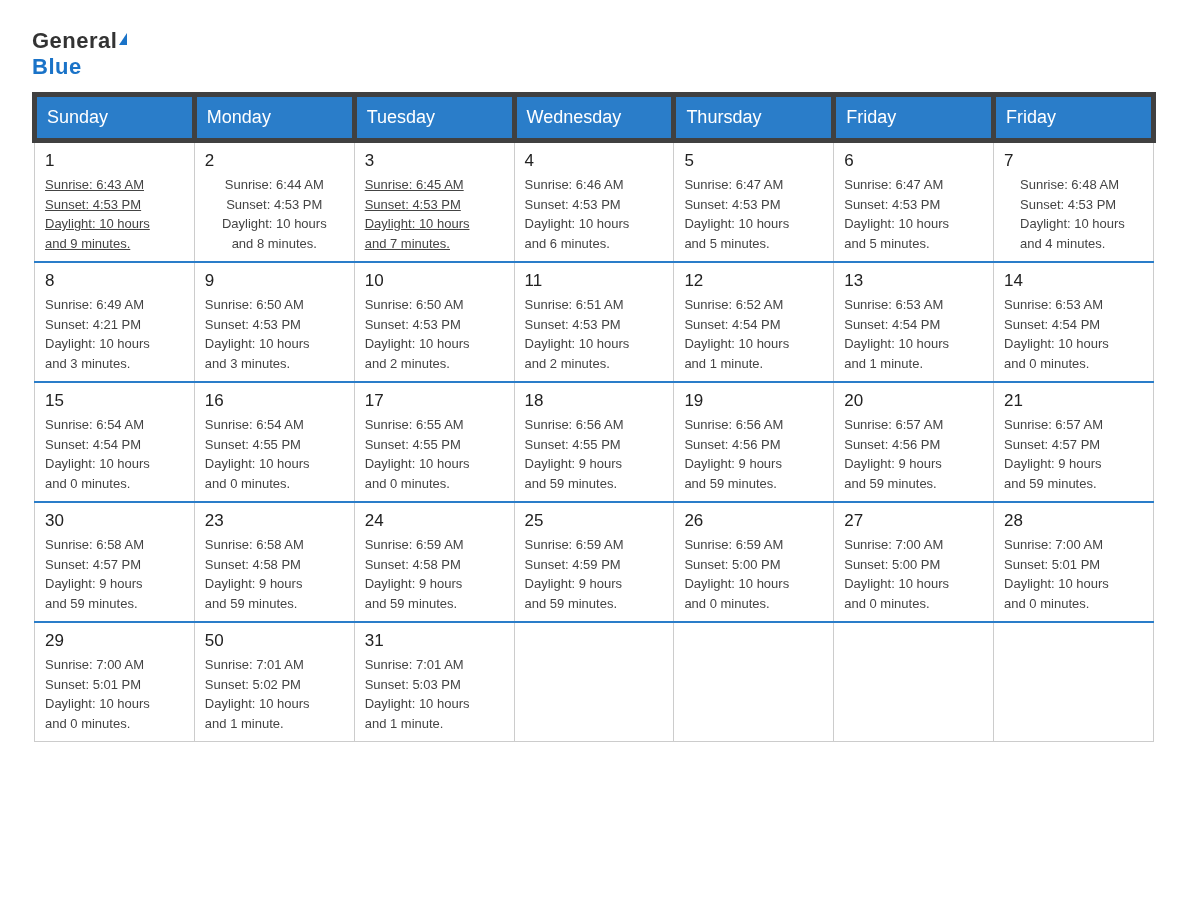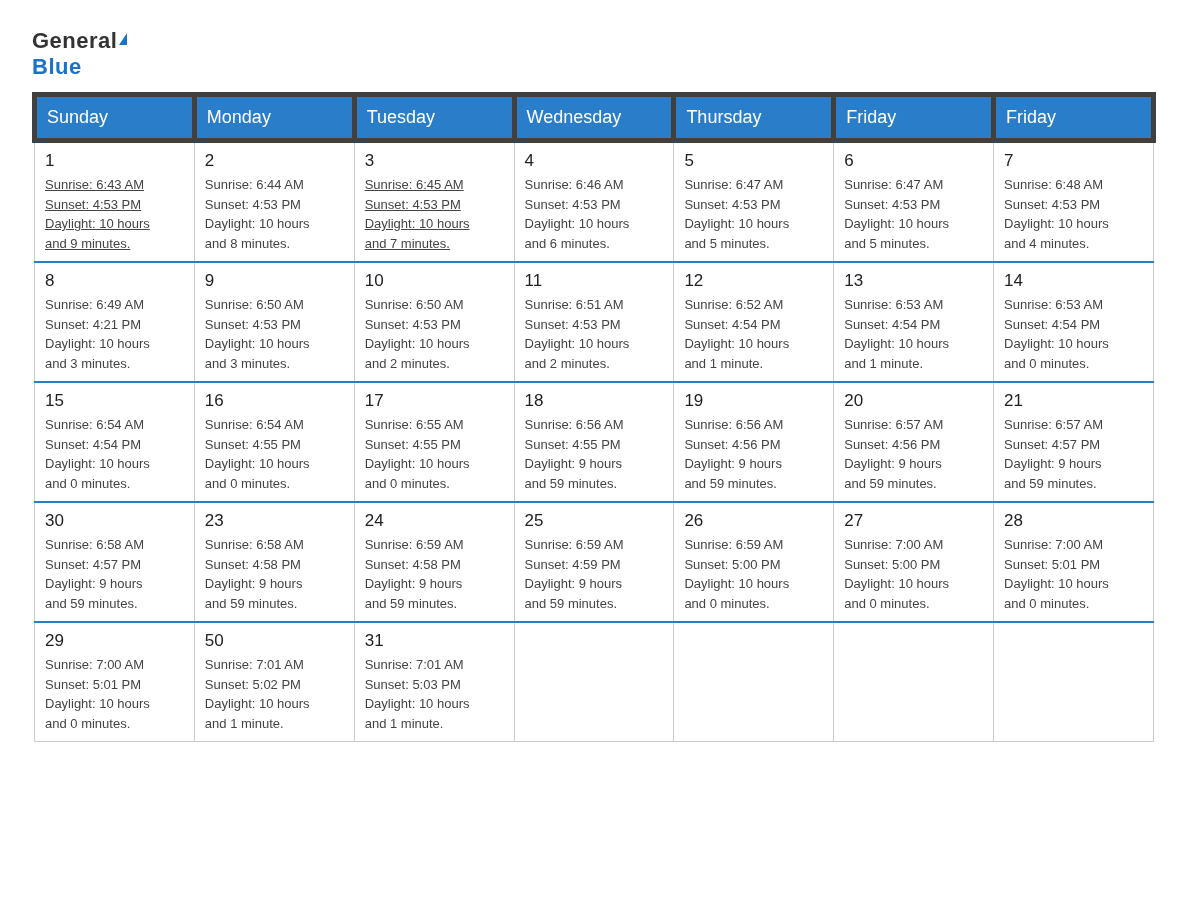--- a/index.html
+++ b/index.html
@@ -134,21 +134,21 @@
   <tr>
         <td>
           <span class="day-num">1</span>
           <div class="day-info" style="white-space: pre-line; text-decoration: underline;">Sunrise: 6:43 AM
 Sunset: 4:53 PM
 Daylight: 10 hours
 and 9 minutes.</div>
         </td>
         <td>
           <span class="day-num">2</span>
-          <div class="day-info" style="white-space: pre-line;">Sunrise: 6:44 AM
+          <div class="day-info" style="white-space: pre-line; text-align: center;">Sunrise: 6:44 AM
 Sunset: 4:53 PM
 Daylight: 10 hours
 and 8 minutes.</div>
         </td>
         <td>
           <span class="day-num">3</span>
           <div class="day-info" style="white-space: pre-line; text-decoration: underline;">Sunrise: 6:45 AM
 Sunset: 4:53 PM
 Daylight: 10 hours
 and 7 minutes.</div>
@@ -169,21 +169,21 @@
         </td>
         <td>
           <span class="day-num">6</span>
           <div class="day-info" style="white-space: pre-line;">Sunrise: 6:47 AM
 Sunset: 4:53 PM
 Daylight: 10 hours
 and 5 minutes.</div>
         </td>
         <td>
           <span class="day-num">7</span>
-          <div class="day-info" style="white-space: pre-line;">Sunrise: 6:48 AM
+          <div class="day-info" style="white-space: pre-line; margin-left: 16px;">Sunrise: 6:48 AM
 Sunset: 4:53 PM
 Daylight: 10 hours
 and 4 minutes.</div>
         </td>
       </tr>
       <tr>
         <td>
           <span class="day-num">8</span>
           <div class="day-info" style="white-space: pre-line;">Sunrise: 6:49 AM
 Sunset: 4:21 PM

